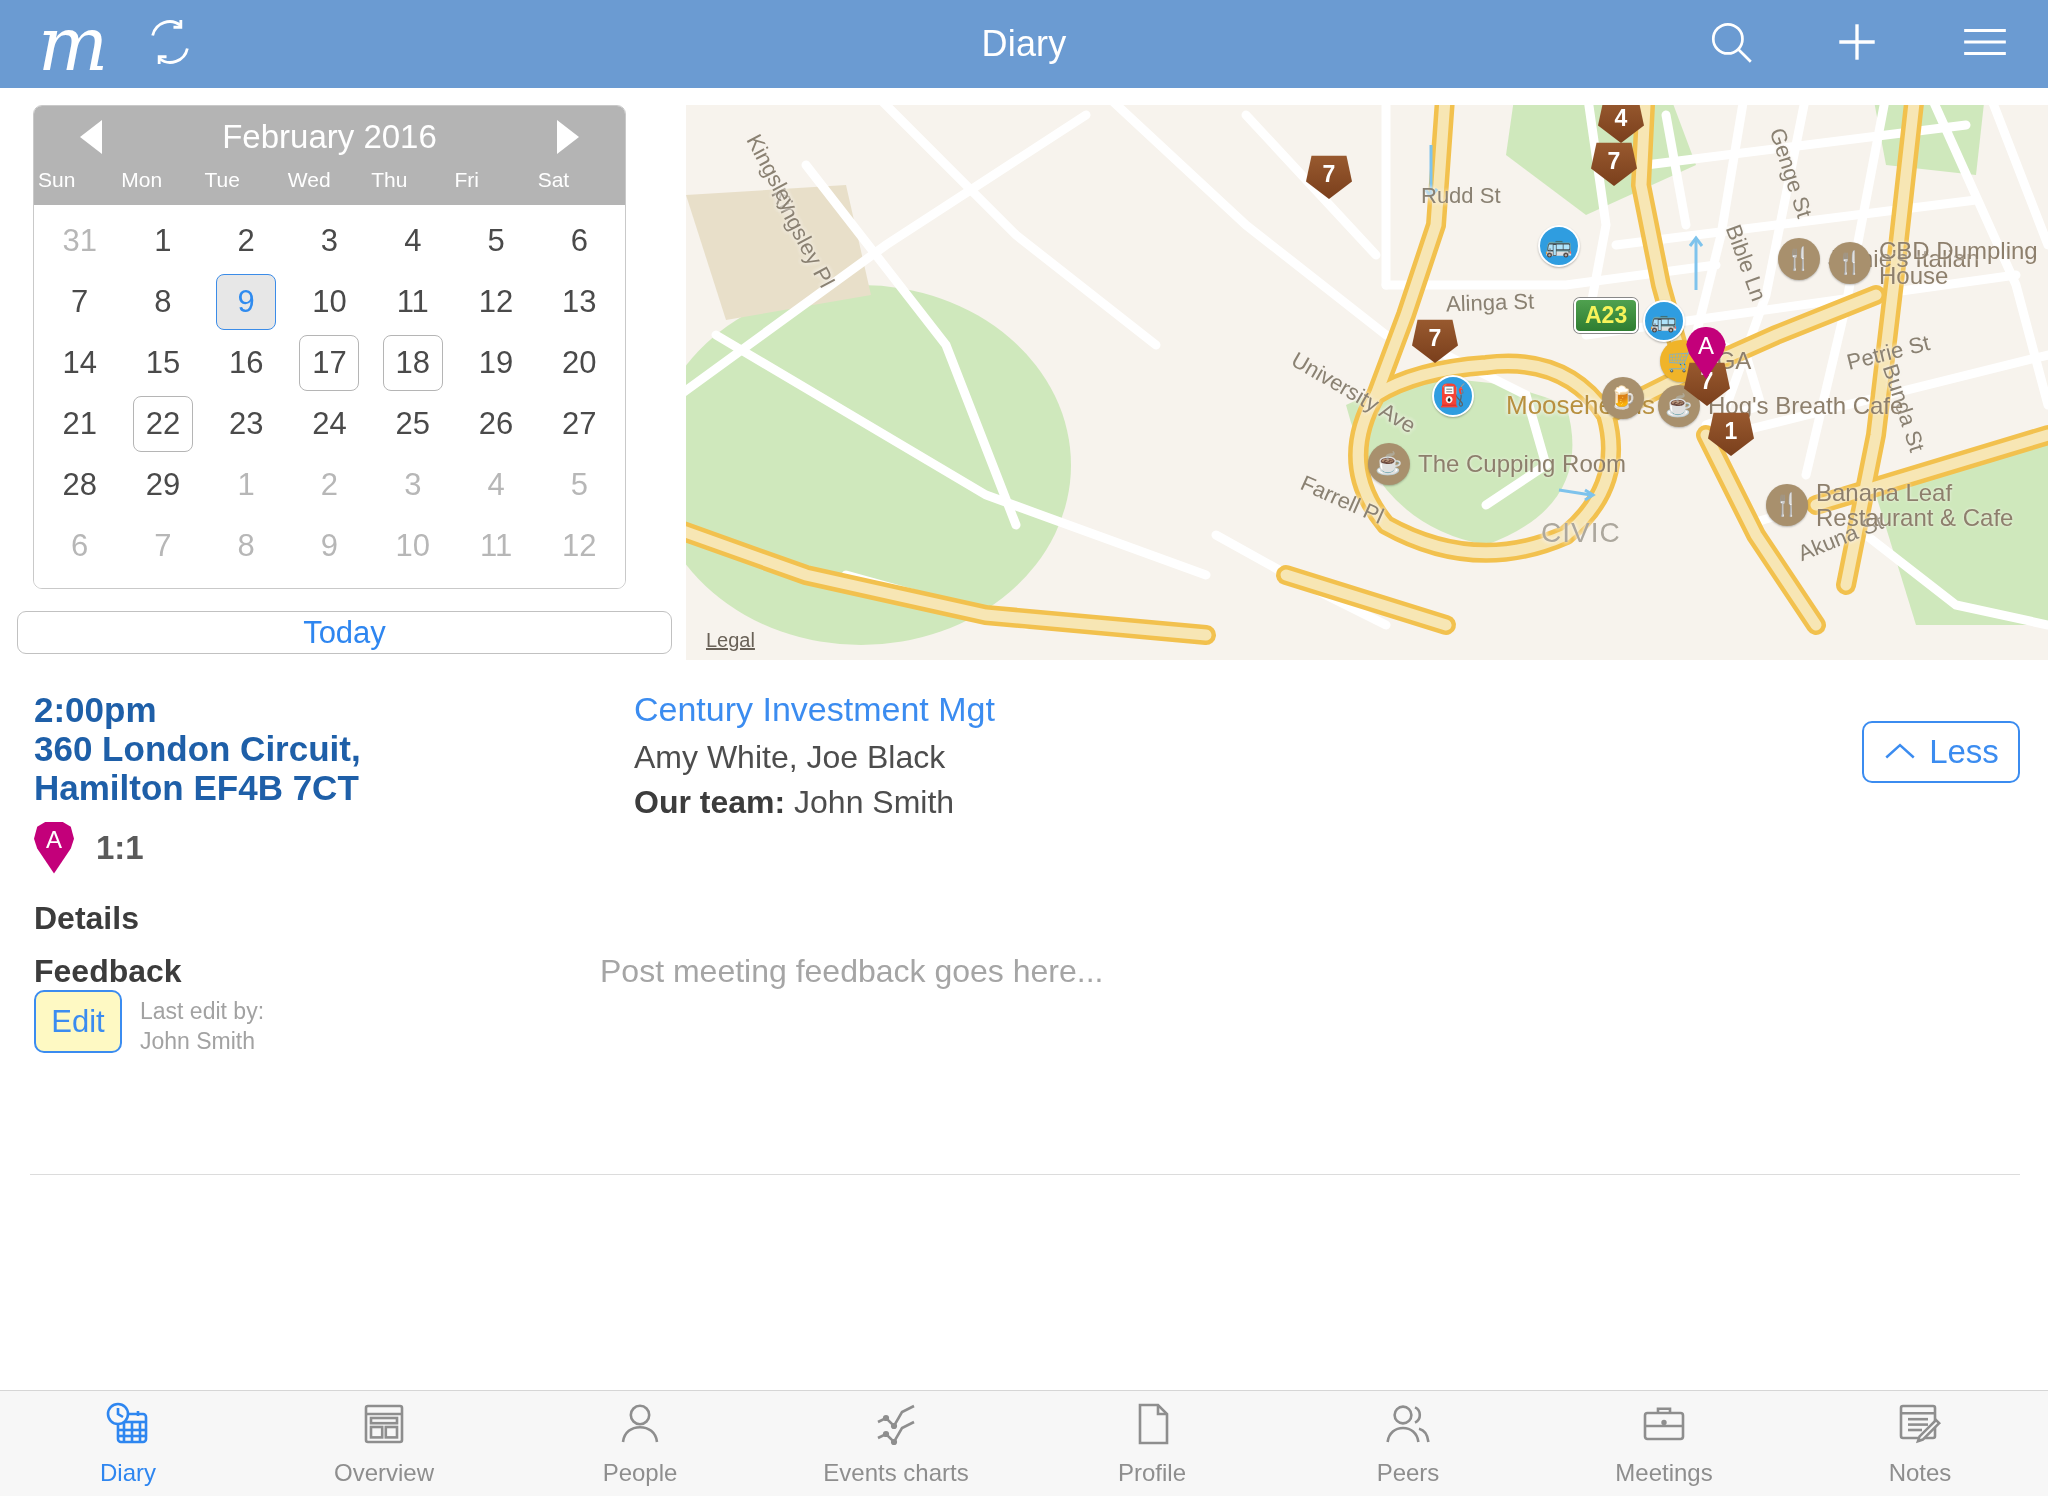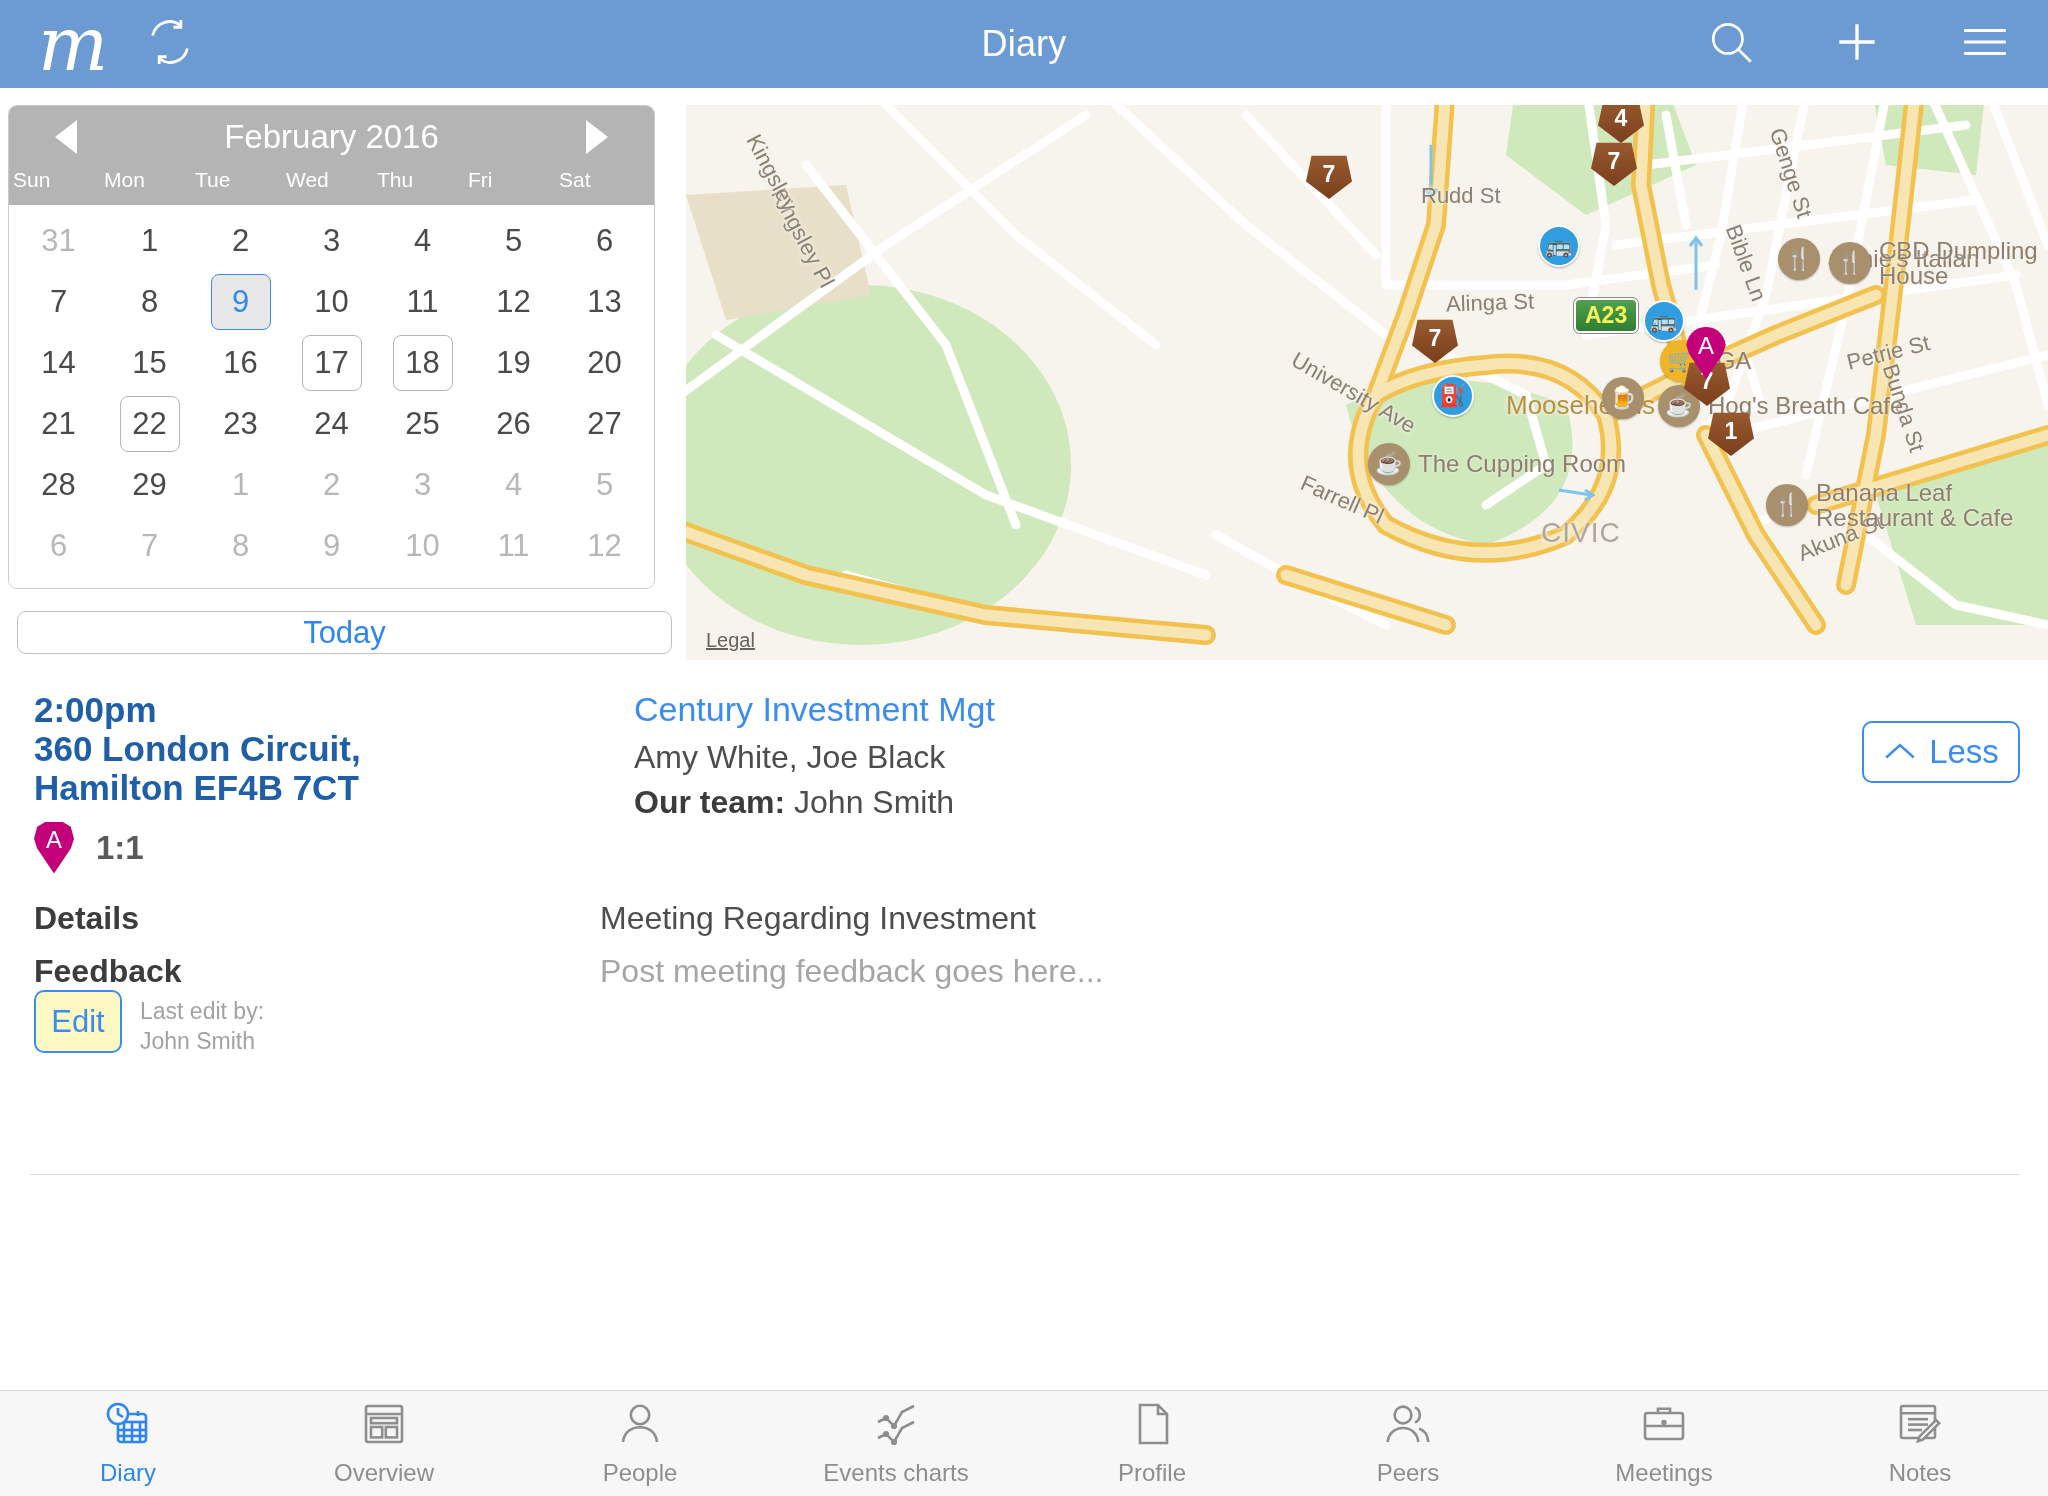--- a/index.html
+++ b/index.html
@@ -27,21 +27,21 @@
     color: #ffffff; font-size: 36px; letter-spacing: .2px;
   }
   .hdr-right {
     position: absolute; right: 36px; top: 0; height: 88px;
     display: flex; align-items: center; gap: 76px;
   }
   .hdr-btn { display: flex; align-items: center; justify-content: center; cursor: pointer; }
 
   
   .cal {
-    position: absolute; left: 8px; top: 105px; width: 647px;
+    position: absolute; left: 33px; top: 105px; width: 593px;
     border: 1px solid #c9c9c9; border-radius: 9px; background: #fff;
     overflow: hidden;
   }
   .cal-head {
     background: #b4b4b4; height: 99px; position: relative;
     display: flex; flex-direction: column; justify-content: flex-start;
   }
   .cal-monthrow {
     height: 62px; display: flex; align-items: center; justify-content: center;
     position: relative;
@@ -562,21 +562,20 @@
       <svg width="34" height="22" viewBox="0 0 24 16" fill="none" stroke="#3b8cf0" stroke-width="1.8">
         <polyline points="2,12 12,3 22,12"></polyline>
       </svg>
     </span>
     <span>Less</span>
   </div>
 
   <div class="rows">
     <div class="row">
       <div class="row-label">Details</div>
-      <div class="row-value">Meeting Regarding Investment</div>
     </div>
     <div class="row">
       <div class="row-label">Feedback</div>
       <div class="row-value placeholder">Post meeting feedback goes here...</div>
     </div>
   </div>
 
   <div class="edit-area">
     <div class="edit-btn">
       <span>Edit</span>

